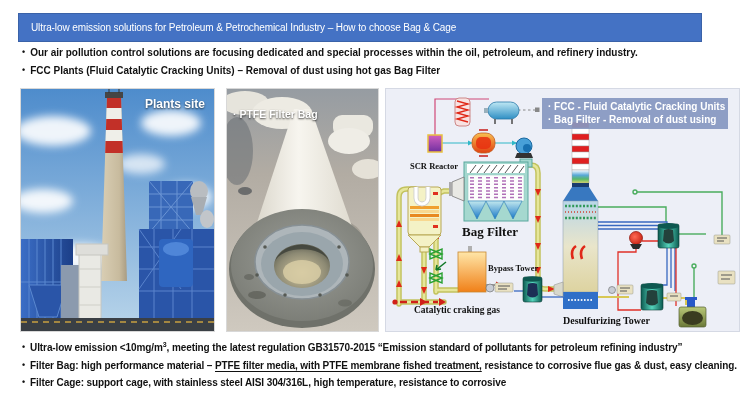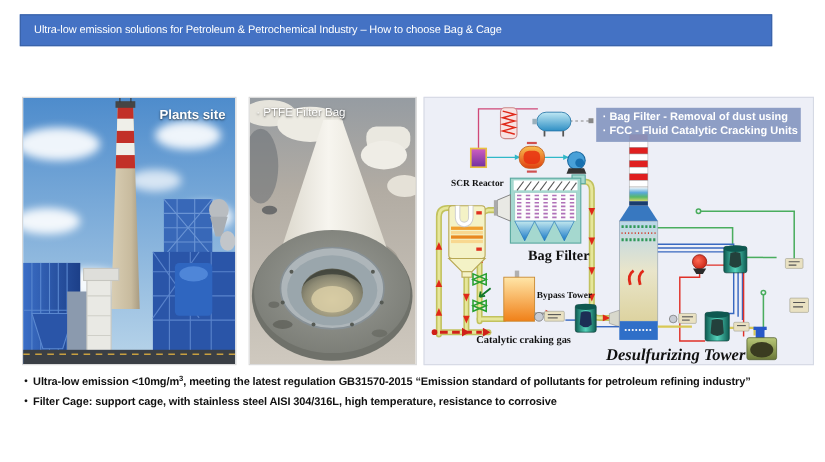--- a/index.html
+++ b/index.html
@@ -22,42 +22,44 @@
   sup{font-size:7px;}
   .u{text-decoration:underline;text-underline-offset:2px;}
   
   .panel{position:absolute;top:88px;height:242px;overflow:hidden;}
   .photo-site{left:20px;width:193px;border:1px solid #d8d8d8;}
   .photo-bag{left:226px;width:151px;border:1px solid #d8d8d8;}
   .diagram{left:385px;width:353px;background:#edeff7;border:1px solid #d5d9e4;}
   .panel svg{position:absolute;left:0;top:0;}
   .photo-caption{position:absolute;top:8px;right:9px;color:#fff;font-weight:bold;font-size:12px;
     text-shadow:0 1px 2px rgba(0,0,0,.65);}
-  .bag-captions{position:absolute;top:6px;left:6px;color:#fff;font-weight:normal;font-size:10.5px;
+  .bag-captions{position:absolute;top:18px;left:6px;color:#fff;font-weight:bold;font-size:10.5px;
     line-height:14px;text-shadow:0 1px 2px rgba(0,0,0,.75);}
   .diagram-overlay{position:absolute;left:156px;top:9px;width:174px;padding:2px 6px 3px 6px;
     background:rgba(134,152,193,.93);color:#fff;font-weight:bold;font-size:10px;line-height:13px;
     white-space:nowrap;}
   .dlabel{position:absolute;font-family:"Liberation Serif","DejaVu Serif",serif;font-weight:bold;
     color:#111;white-space:nowrap;}
   .lbl-scr{left:24px;top:72px;font-size:8.5px;text-align:right;}
-  .lbl-bagfilter{left:94px;top:135px;font-size:13px;}
+  .lbl-bagfilter{left:76px;top:135px;font-size:13px;}
   .lbl-bypass{left:102px;top:174px;font-size:8.5px;}
-  .lbl-catalytic{left:19px;top:216px;font-size:9.5px;padding-left:28px;}
-  .lbl-desulf{left:165px;top:226px;font-size:15px;font-style:italic;}
+  .lbl-catalytic{left:0;top:216px;font-size:9.5px;padding-left:28px;}
+  .lbl-desulf{left:177px;top:226px;font-size:10px;}
 </style>
 </head>
 <body>
 
 <div class="slide">
 
   <div class="title-bar">Ultra-low emission solutions for Petroleum &amp; Petrochemical Industry – How to choose Bag &amp; Cage</div>
 
 
   <div class="bullets-top">
+    <div class="line"><span class="marker">•</span><span>Our air pollution control solutions are focusing dedicated and special processes within the oil, petroleum, and refinery industry.</span></div>
+    <div class="line"><span class="marker">•</span><span>FCC Plants (Fluid Catalytic Cracking Units) – Removal of dust using hot gas Bag Filter</span></div>
   </div>
 
   <div class="panel photo-site">
     <svg width="193" height="242" viewBox="0 0 193 242">
       <defs>
         <linearGradient id="sky" x1="0" y1="0" x2="0" y2="1">
           <stop offset="0" stop-color="#4e8ccc"></stop>
             <stop offset="1" stop-color="#b9d5ea"></stop>
         </linearGradient>
         <linearGradient id="chim" x1="0" y1="0" x2="1" y2="0">
@@ -484,28 +486,29 @@
         <rect x="328" y="146" width="16" height="9" rx="1" fill="#e9e1c2" stroke="#998" stroke-width="0.5"></rect>
         <line x1="331" y1="149" x2="341" y2="149" stroke="#555" stroke-width="1"></line>
         <line x1="331" y1="152" x2="338" y2="152" stroke="#555" stroke-width="1"></line>
         <rect x="332" y="182" width="17" height="13" rx="1" fill="#e9e1c2" stroke="#998" stroke-width="0.5"></rect>
         <line x1="335" y1="186" x2="346" y2="186" stroke="#555" stroke-width="1"></line>
         <line x1="335" y1="190" x2="344" y2="190" stroke="#555" stroke-width="1"></line>
       </g>
     </svg>
 
     <div class="diagram-overlay">
+      <div>· FCC - Fluid Catalytic Cracking Units</div>
       <div>· Bag Filter - Removal of dust using</div>
-      <div>· FCC - Fluid Catalytic Cracking Units</div>
     </div>
     <div class="dlabel lbl-scr">SCR Reactor</div>
     <div class="dlabel lbl-bagfilter">Bag Filter</div>
     <div class="dlabel lbl-bypass">Bypass Tower</div>
     <div class="dlabel lbl-catalytic">Catalytic craking gas</div>
     <div class="dlabel lbl-desulf">Desulfurizing Tower</div>
   </div>
 
   <div class="bullets-bottom">
     <div class="line"><span class="marker">•</span><span>Ultra-low emission &lt;10mg/m</span><sup>3</sup><span>, meeting the latest regulation GB31570-2015 “Emission standard of pollutants for petroleum refining industry”</span></div>
+    <div class="line"><span class="marker">•</span><span>Filter Bag: high performance material – </span><span class="u">PTFE filter media, with PTFE membrane fished treatment,</span><span> resistance to corrosive flue gas &amp; dust, easy cleaning.</span></div>
     <div class="line"><span class="marker">•</span><span>Filter Cage: support cage, with stainless steel AISI 304/316L, high temperature, resistance to corrosive</span></div>
   </div>
 
 </div>
 
 </body></html>

